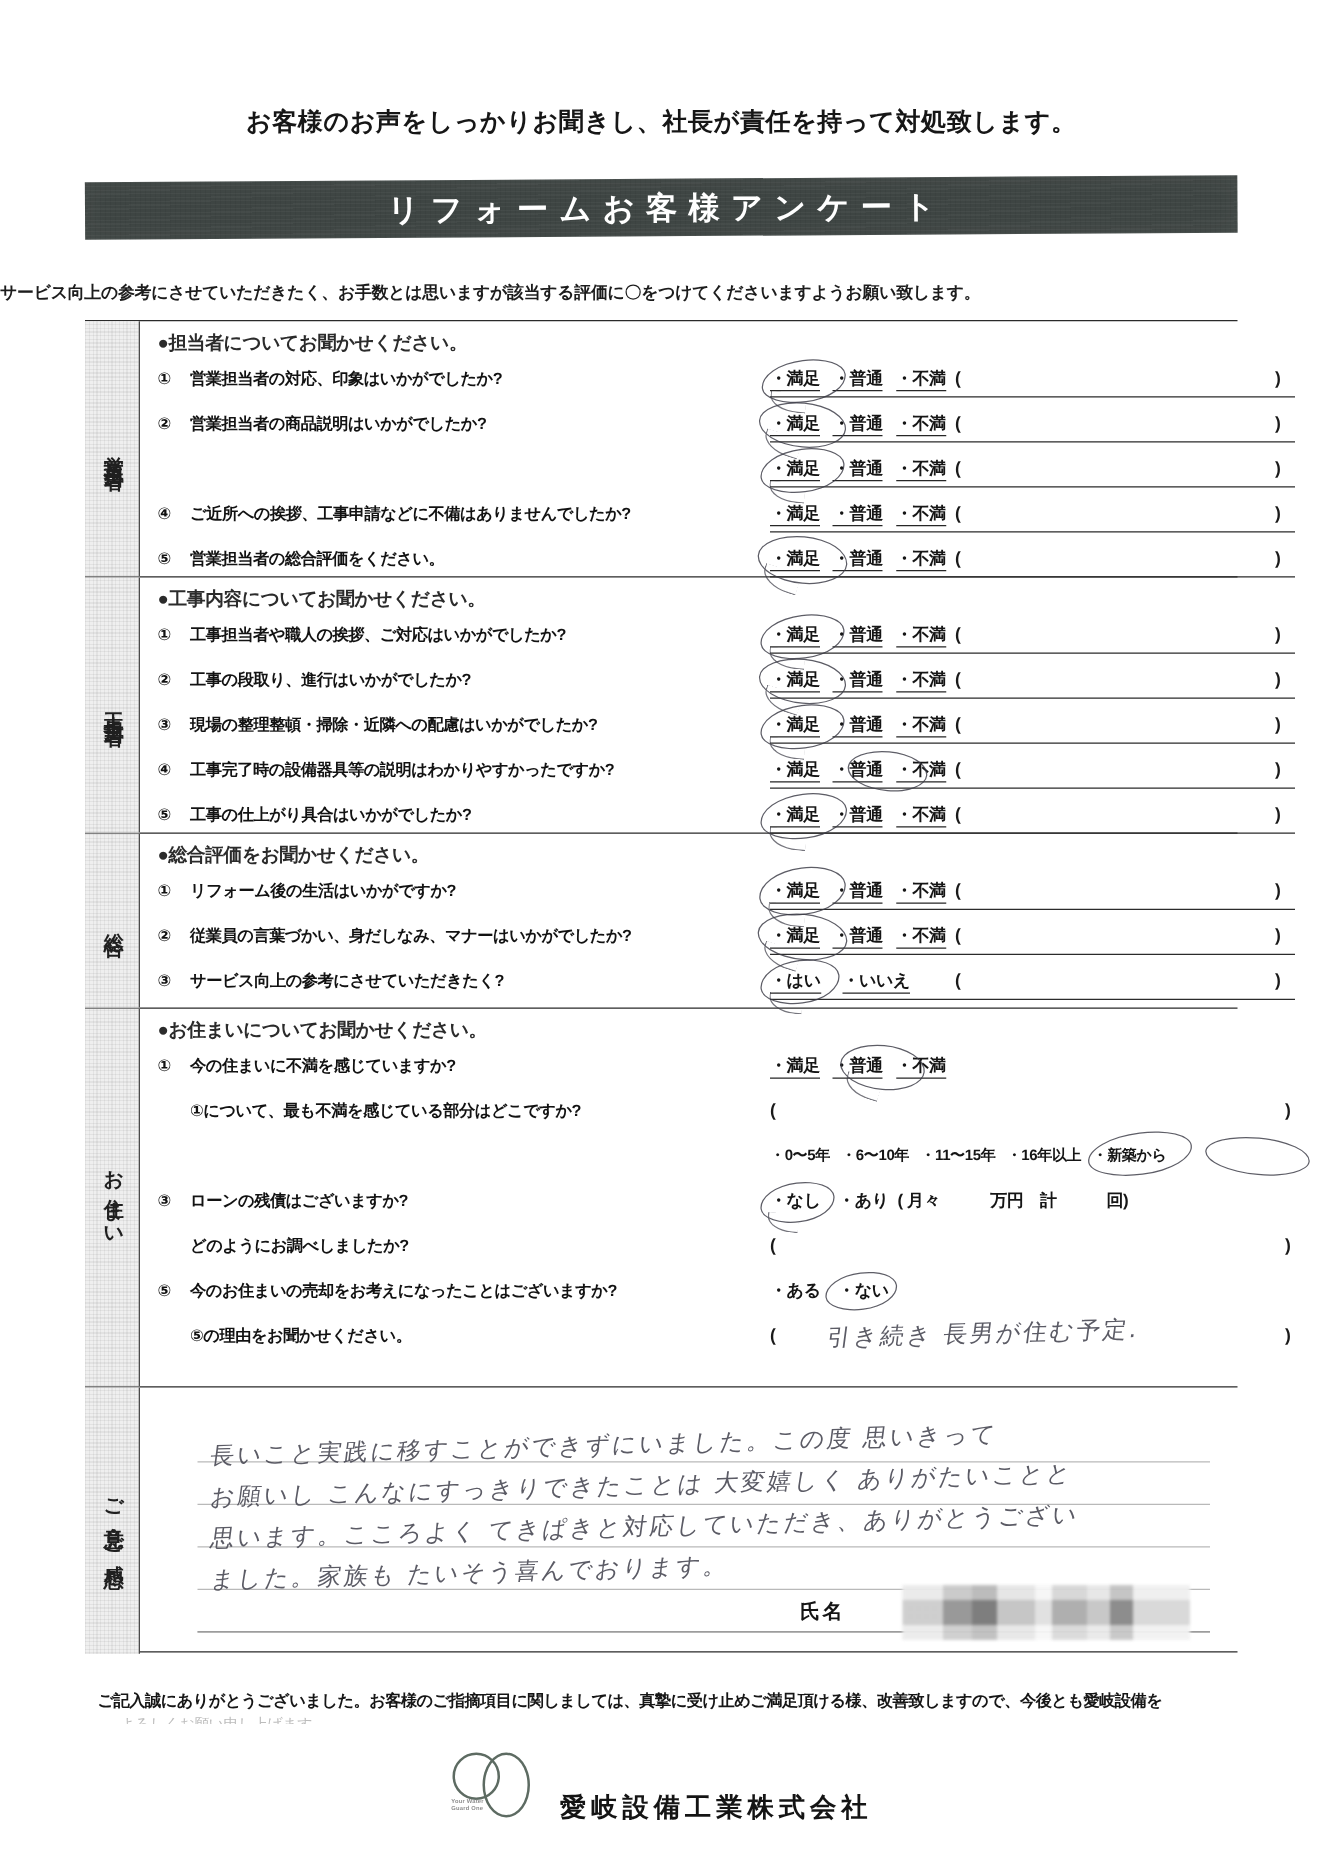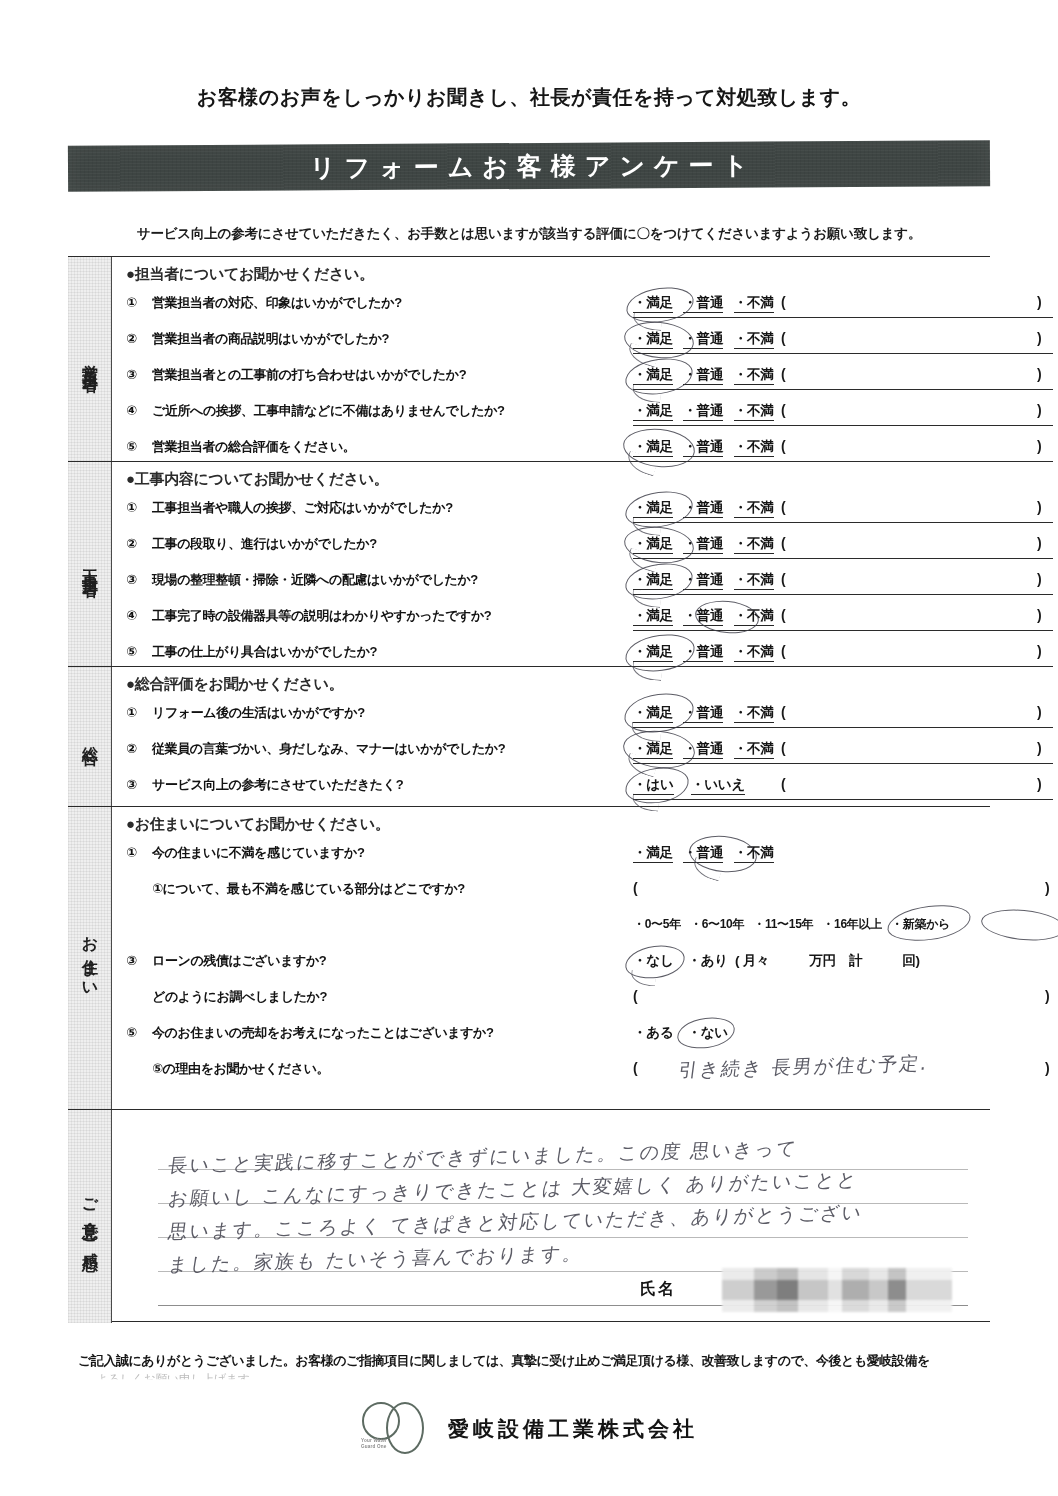--- a/index.html
+++ b/index.html
@@ -36,21 +36,21 @@
     pointer-events:none;
   }
   .banner-text{
     position:absolute;inset:0;display:flex;align-items:center;justify-content:center;
     color:#fff;font-size:25px;font-weight:bold;letter-spacing:9px;
     text-indent:9px;z-index:2;
   }
 
   
   .intro{
-    position:absolute;left:0;top:225px;width:1058px;text-align:center;
+    position:absolute;left:0;top:225px;width:1058px;
     font-size:13.5px;font-weight:bold;color:#1c1c1c;letter-spacing:-0.2px;
   }
 
   
   .sheet{
     position:absolute;left:68px;top:256px;width:922px;height:1066px;
     border-top:1.6px solid #2a2a2a;border-bottom:1.6px solid #2a2a2a;
     box-sizing:border-box;
   }
   .block{
@@ -88,21 +88,21 @@
     min-height:36px;padding:0 0 0 14px;position:relative;
   }
   .q{
     font-size:13px;font-weight:bold;color:#121212;letter-spacing:-0.4px;
     padding-top:8px;white-space:nowrap;
   }
   .q .num{display:inline-block;width:26px;}
   .q .indent{display:inline-block;width:26px;}
 
   .ans{
-    position:absolute;left:521px;top:4px;width:420px;height:30px;
+    position:absolute;left:504px;top:4px;width:420px;height:30px;
   }
   .opts{
     position:relative;font-size:13.6px;font-weight:bold;color:#151515;
     white-space:nowrap;letter-spacing:-0.3px;padding-top:4px;
   }
   .opt{position:relative;display:inline-block;}
   .ul{border-bottom:1.2px solid #262626;}
   .ansline{
     position:absolute;left:0;right:0;bottom:2px;border-bottom:1.2px solid #2b2b2b;
   }
@@ -176,21 +176,21 @@
     font-size:13px;font-weight:bold;color:#161616;letter-spacing:-0.45px;
     white-space:nowrap;
   }
   .footnote2{
     position:absolute;left:96px;top:1371px;
     font-size:12px;color:#bcbcbc;letter-spacing:-0.4px;
     clip-path:inset(0 0 52% 0);
   }
   .logo-wrap{
     position:absolute;left:0;top:1398px;width:1058px;
-    display:flex;align-items:center;justify-content:center;gap:16px;
+    display:flex;align-items:flex-end;justify-content:center;gap:16px;
   }
   .logo-mark{position:relative;width:72px;height:62px;}
   .logo-mark .a{
     position:absolute;left:2px;top:4px;width:34px;height:34px;
     border:2.4px solid #5d6b62;border-radius:50%;
   }
   .logo-mark .g{
     position:absolute;left:26px;top:4px;width:34px;height:48px;
     border:2.4px solid #5d6b62;border-radius:50%;
     border-top-color:#5d6b62;
@@ -255,21 +255,20 @@
               <span class="opt ul">・不満</span>
               <span class="paren" style="left:148px;top:4px">(</span>
               <span class="paren" style="left:404px;top:4px">)</span>
             </div>
             <div class="ansline"></div>
             <div class="circle b tail" style="left:-9px;top:-4px;width:68px;height:34px"></div>
           </div>
         </div>
 
         <div class="row">
-          <div class="q"><span class="num">③</span><span>営業担当者との工事前の打ち合わせはいかがでしたか?</span></div>
           <div class="ans">
             <div class="opts">
               <span class="opt ul">・満足</span>&nbsp;&nbsp;
               <span class="opt ul">・普通</span>&nbsp;&nbsp;
               <span class="opt ul">・不満</span>
               <span class="paren" style="left:148px;top:4px">(</span>
               <span class="paren" style="left:404px;top:4px">)</span>
             </div>
             <div class="ansline"></div>
             <div class="circle tail" style="left:-8px;top:-3px;width:66px;height:33px"></div>

